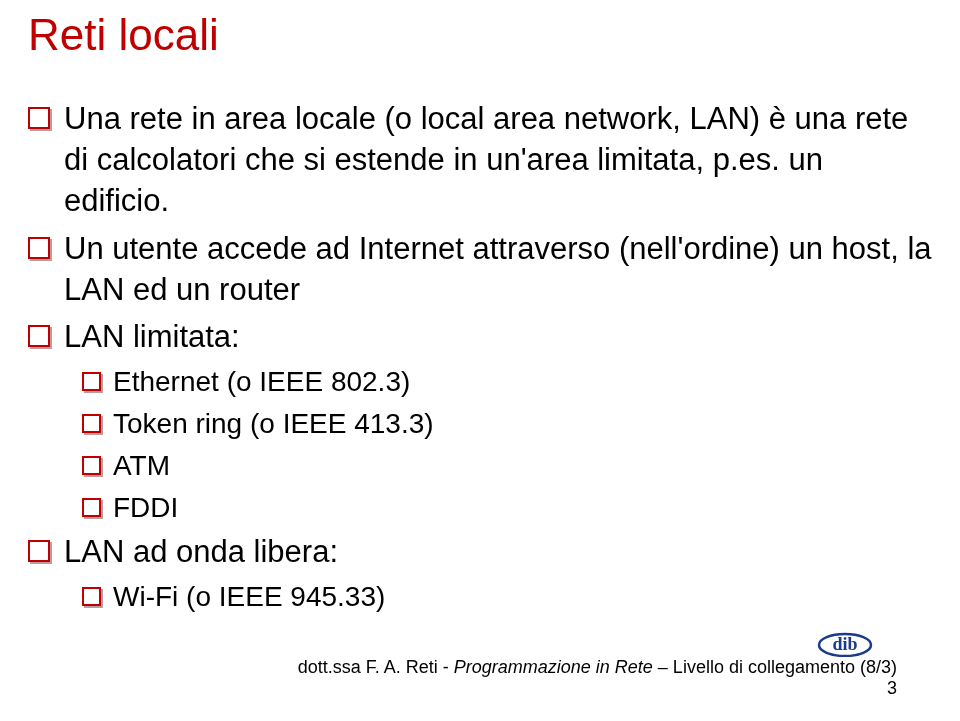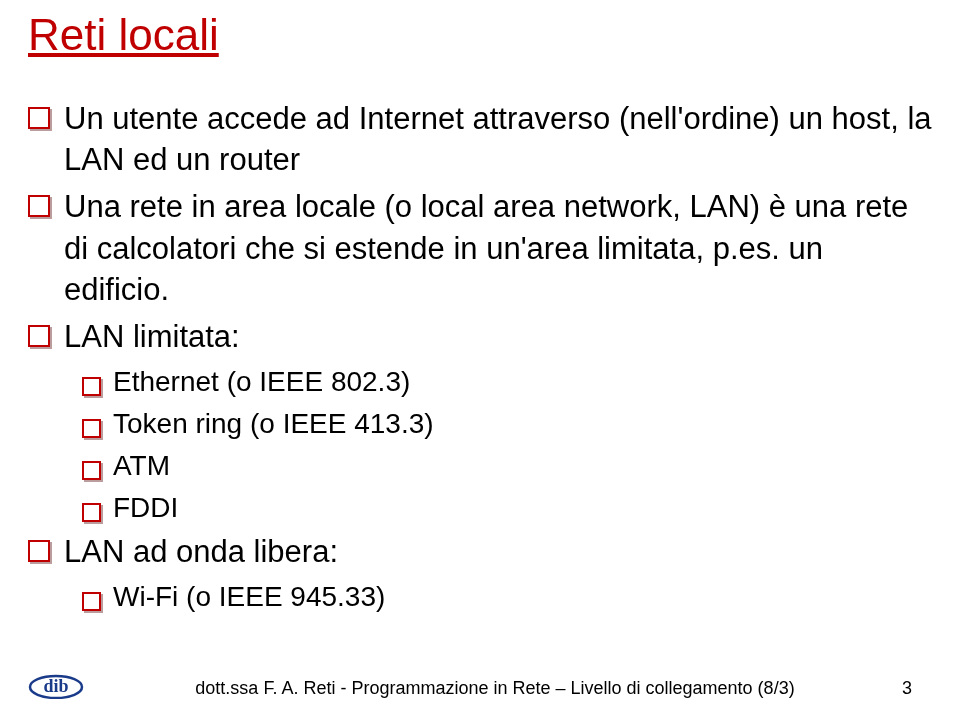--- a/index.html
+++ b/index.html
@@ -13,35 +13,34 @@
   }
   .slide {
     width: 100%;
     height: 100%;
     padding: 10px 28px 0 28px;
     position: relative;
   }
   .title {
     font-size: 44px;
     color: #c00000;
-    text-decoration: underline;
     margin-bottom: 38px;
     font-weight: normal;
   }
   .bullet-lvl1 {
     display: flex;
     align-items: flex-start;
     margin-bottom: 6px;
     font-size: 31px;
     color: #000;
     line-height: 1.33;
   }
   .bullet-lvl2 {
     display: flex;
-    align-items: center;
+    align-items: flex-start;
     margin-left: 54px;
     margin-bottom: 4px;
     font-size: 28px;
     color: #000;
     line-height: 1.35;
   }
   .bullet-box {
     width: 22px;
     height: 22px;
     border: 2.5px solid #c00000;
@@ -60,60 +59,61 @@
     box-shadow: 2px 2px 0 rgba(120,60,60,0.5);
   }
   .bullet-text { flex: 1; }
   .footer {
     position: absolute;
     bottom: 22px;
     left: 0;
     width: 100%;
     display: flex;
     align-items: flex-end;
-    padding: 0 48px 0 28px;
+    padding: 0 63px 0 28px;
+    flex-direction: column;
   }
   .logo {
     width: 56px;
     height: 34px;
     position: relative;
     flex-shrink: 0;
     margin-right: 24px;
   }
   .logo svg { display: block; }
   .footer-text {
     flex: 1;
     font-family: Arial, sans-serif;
     font-size: 18px;
     color: #000;
     text-align: center;
   }
-  .footer-text .italic { }
+  .footer-text .italic { font-style: italic; }
   .page-num {
     font-family: Arial, sans-serif;
     font-size: 18px;
     color: #000;
     width: 30px;
     text-align: right;
   }
 </style>
 </head>
 <body>
 
 <div class="slide">
   <h1 class="title">Reti locali</h1>
 
   <div>
     <div class="bullet-lvl1">
       <div class="bullet-box"></div>
-      <div class="bullet-text">Un utente accede ad Internet attraverso (nell'ordine) un host, la LAN ed un router</div>
+      <div class="bullet-text">Una rete in area locale (o local area network, LAN) è una rete di calcolatori che si estende in un'area limitata, p.es. un edificio.</div>
     </div>
     <div class="bullet-lvl1">
       <div class="bullet-box"></div>
-      <div class="bullet-text">Una rete in area locale (o local area network, LAN) è una rete di calcolatori che si estende in un'area limitata, p.es. un edificio.</div>
+      <div class="bullet-text">Un utente accede ad Internet attraverso (nell'ordine) un host, la LAN ed un router</div>
     </div>
     <div class="bullet-lvl1">
       <div class="bullet-box"></div>
       <div class="bullet-text">LAN limitata:</div>
     </div>
     <div class="bullet-lvl2">
       <div class="bullet-box-sm"></div>
       <div class="bullet-text">Ethernet (o IEEE 802.3)</div>
     </div>
     <div class="bullet-lvl2">

